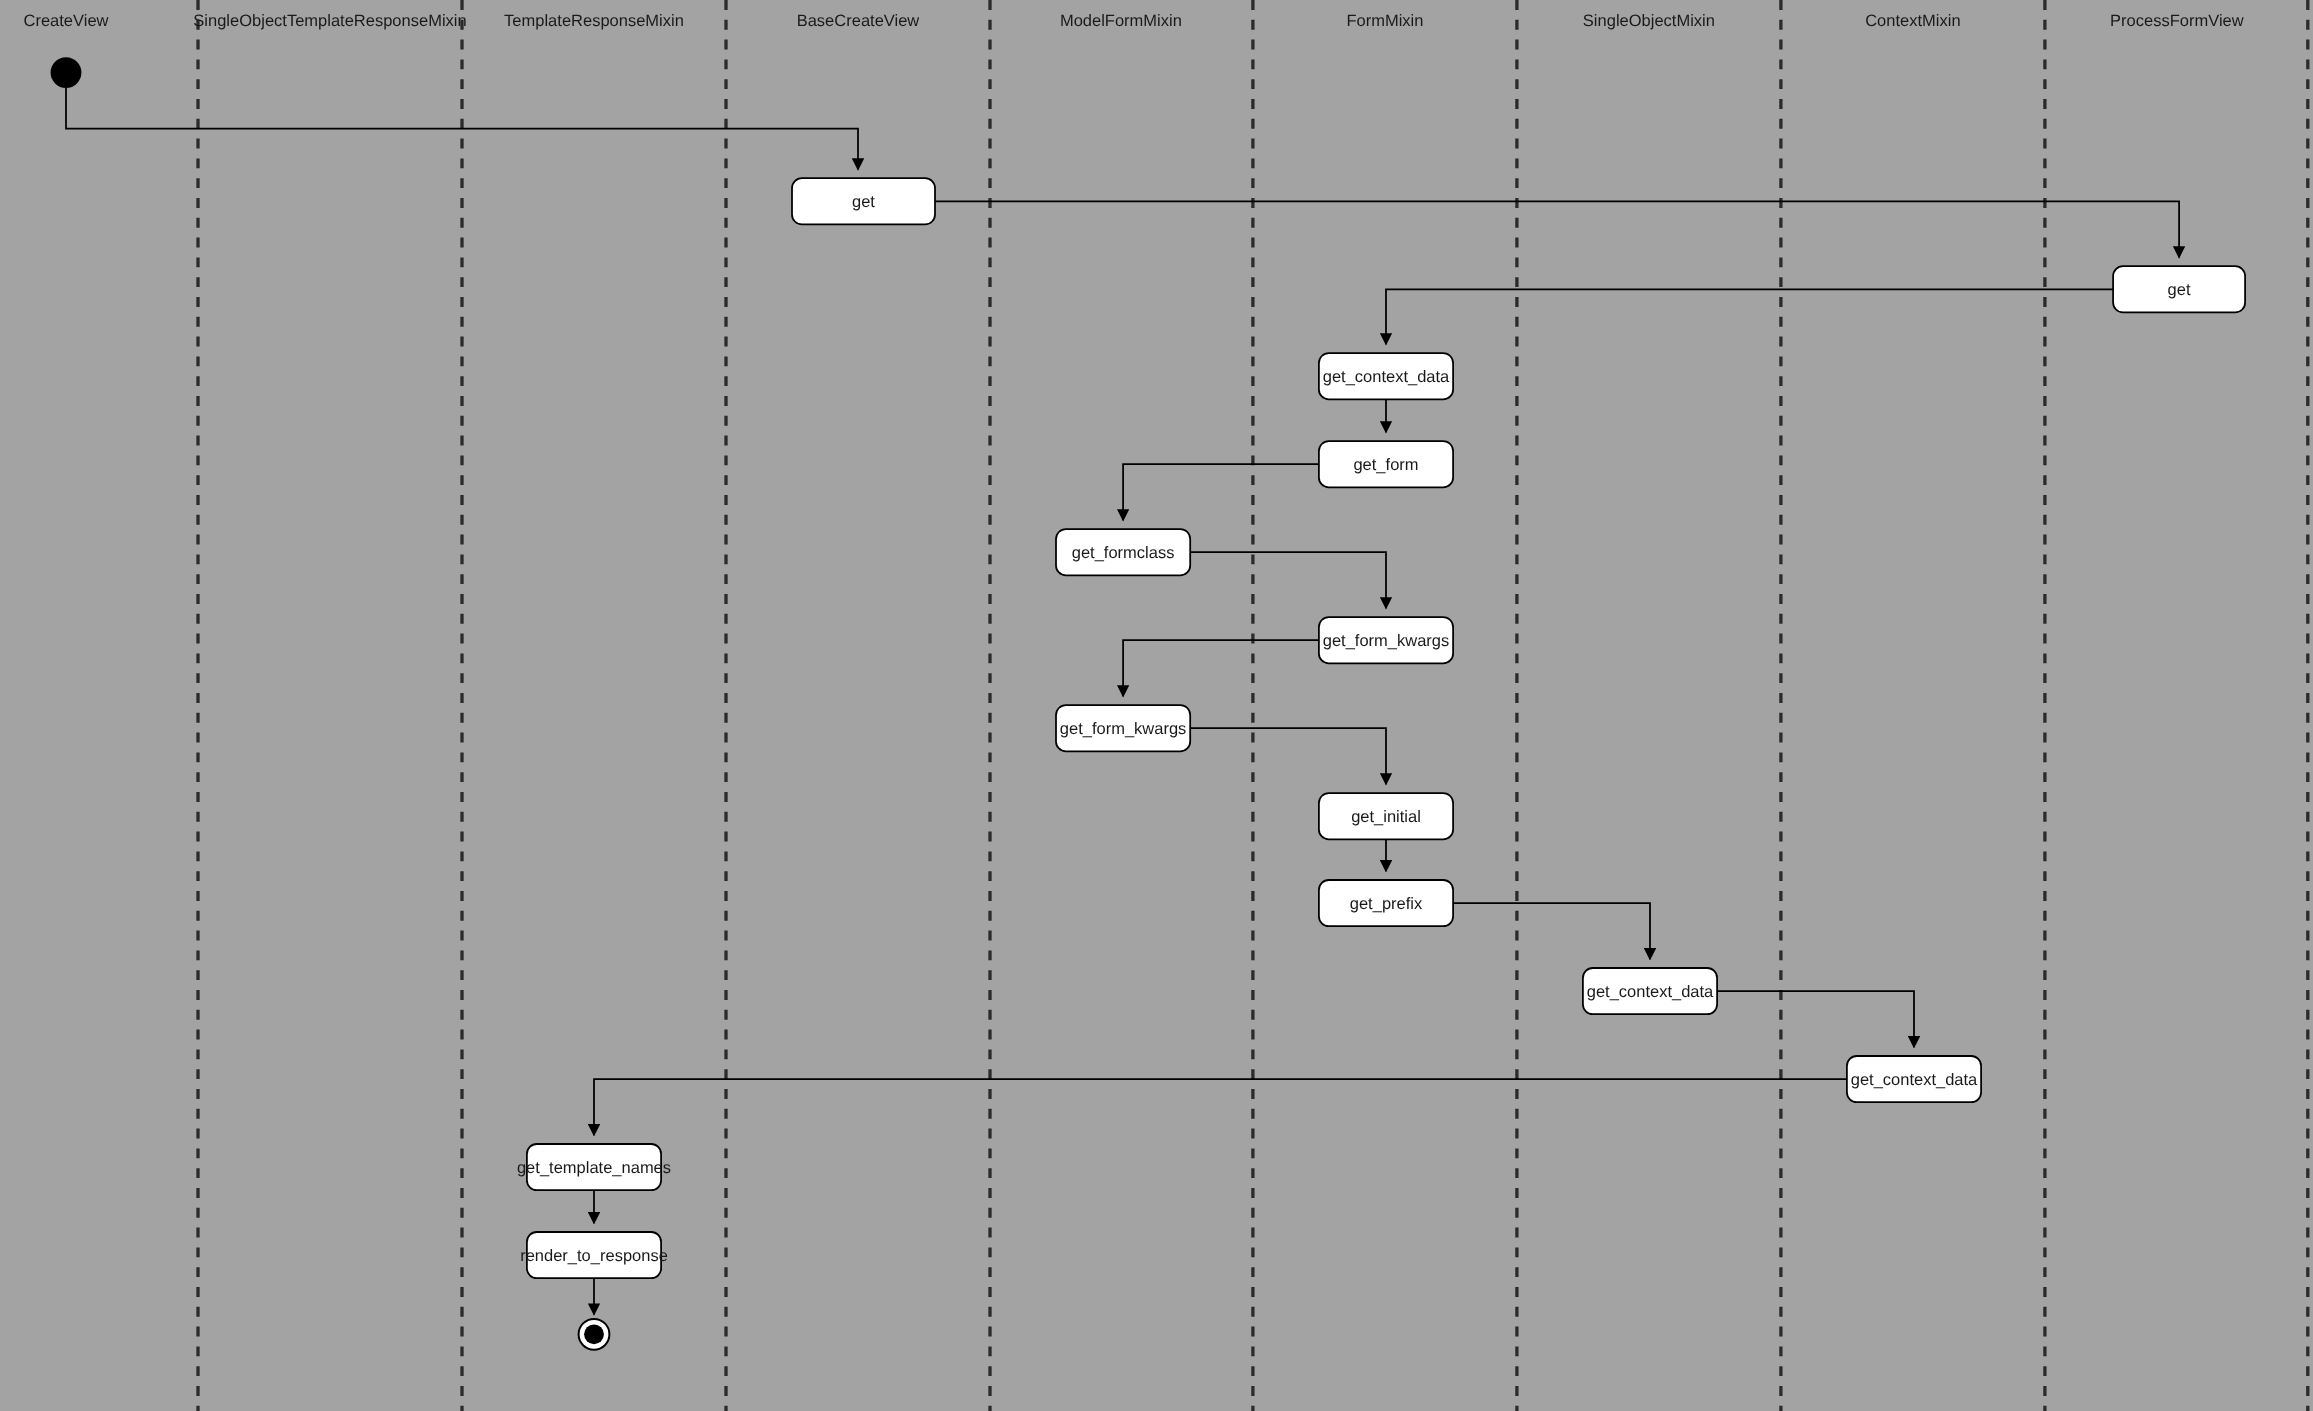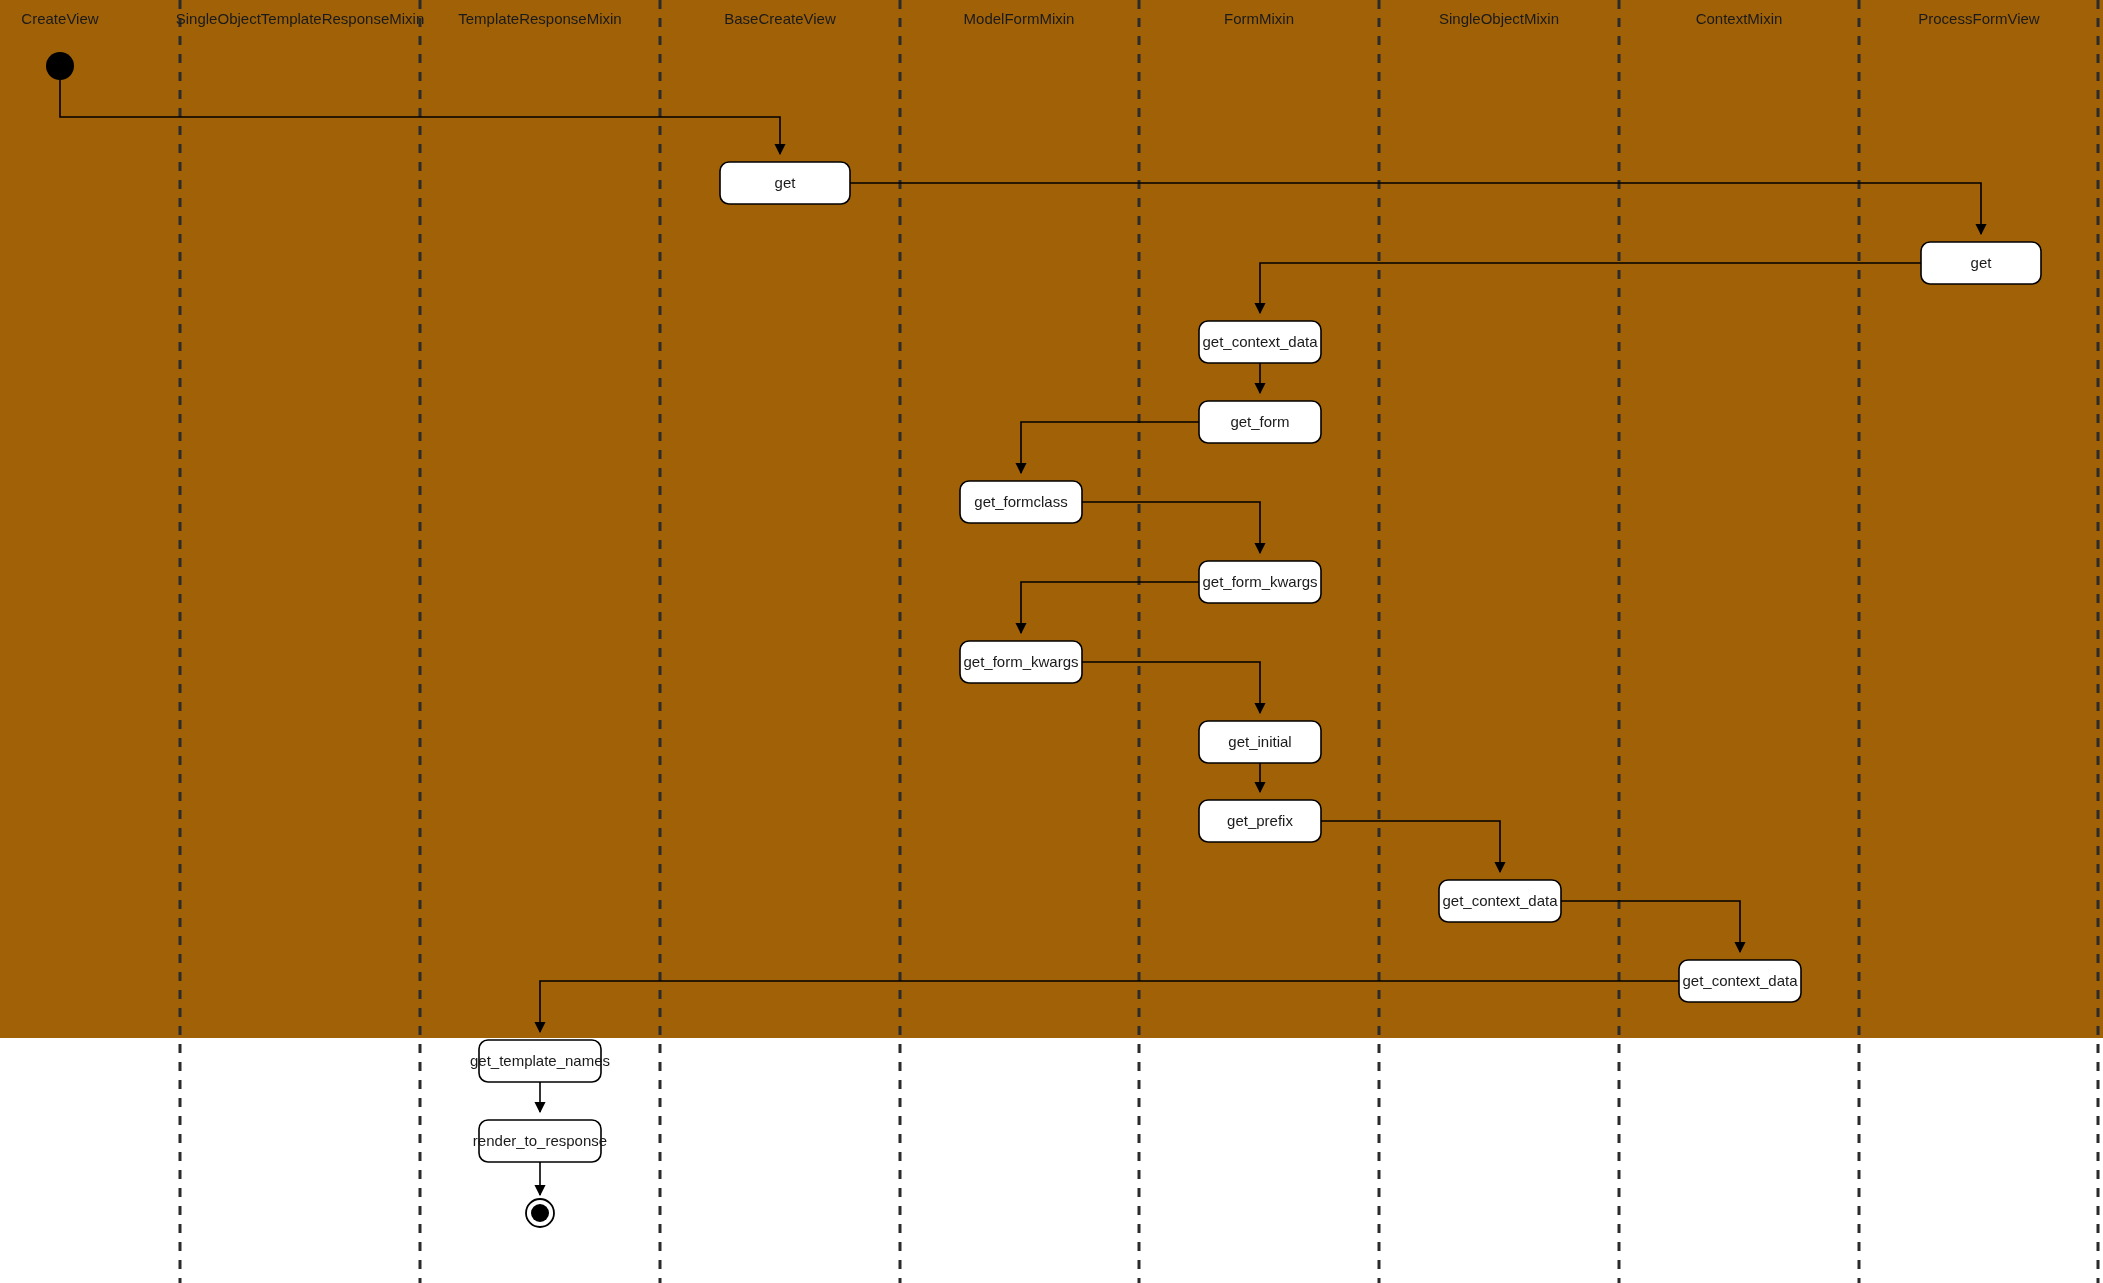--- a/index.html
+++ b/index.html
@@ -10,22 +10,22 @@
   }
   body {
     font-family: "Liberation Sans", sans-serif;
     width: 2103px;
     height: 1283px;
     overflow: hidden;
   }
   #diagram-root {
     position: relative;
     width: 2103px;
-    height: 1038px;
-    background: #a16207;
+    height: 1283px;
+    background: #a3a3a3;
   }
   svg.diagram-canvas {
     position: absolute;
     top: 0;
     left: 0;
     width: 2103px;
     height: 1283px;
     display: block;
   }
   .lane-title {

